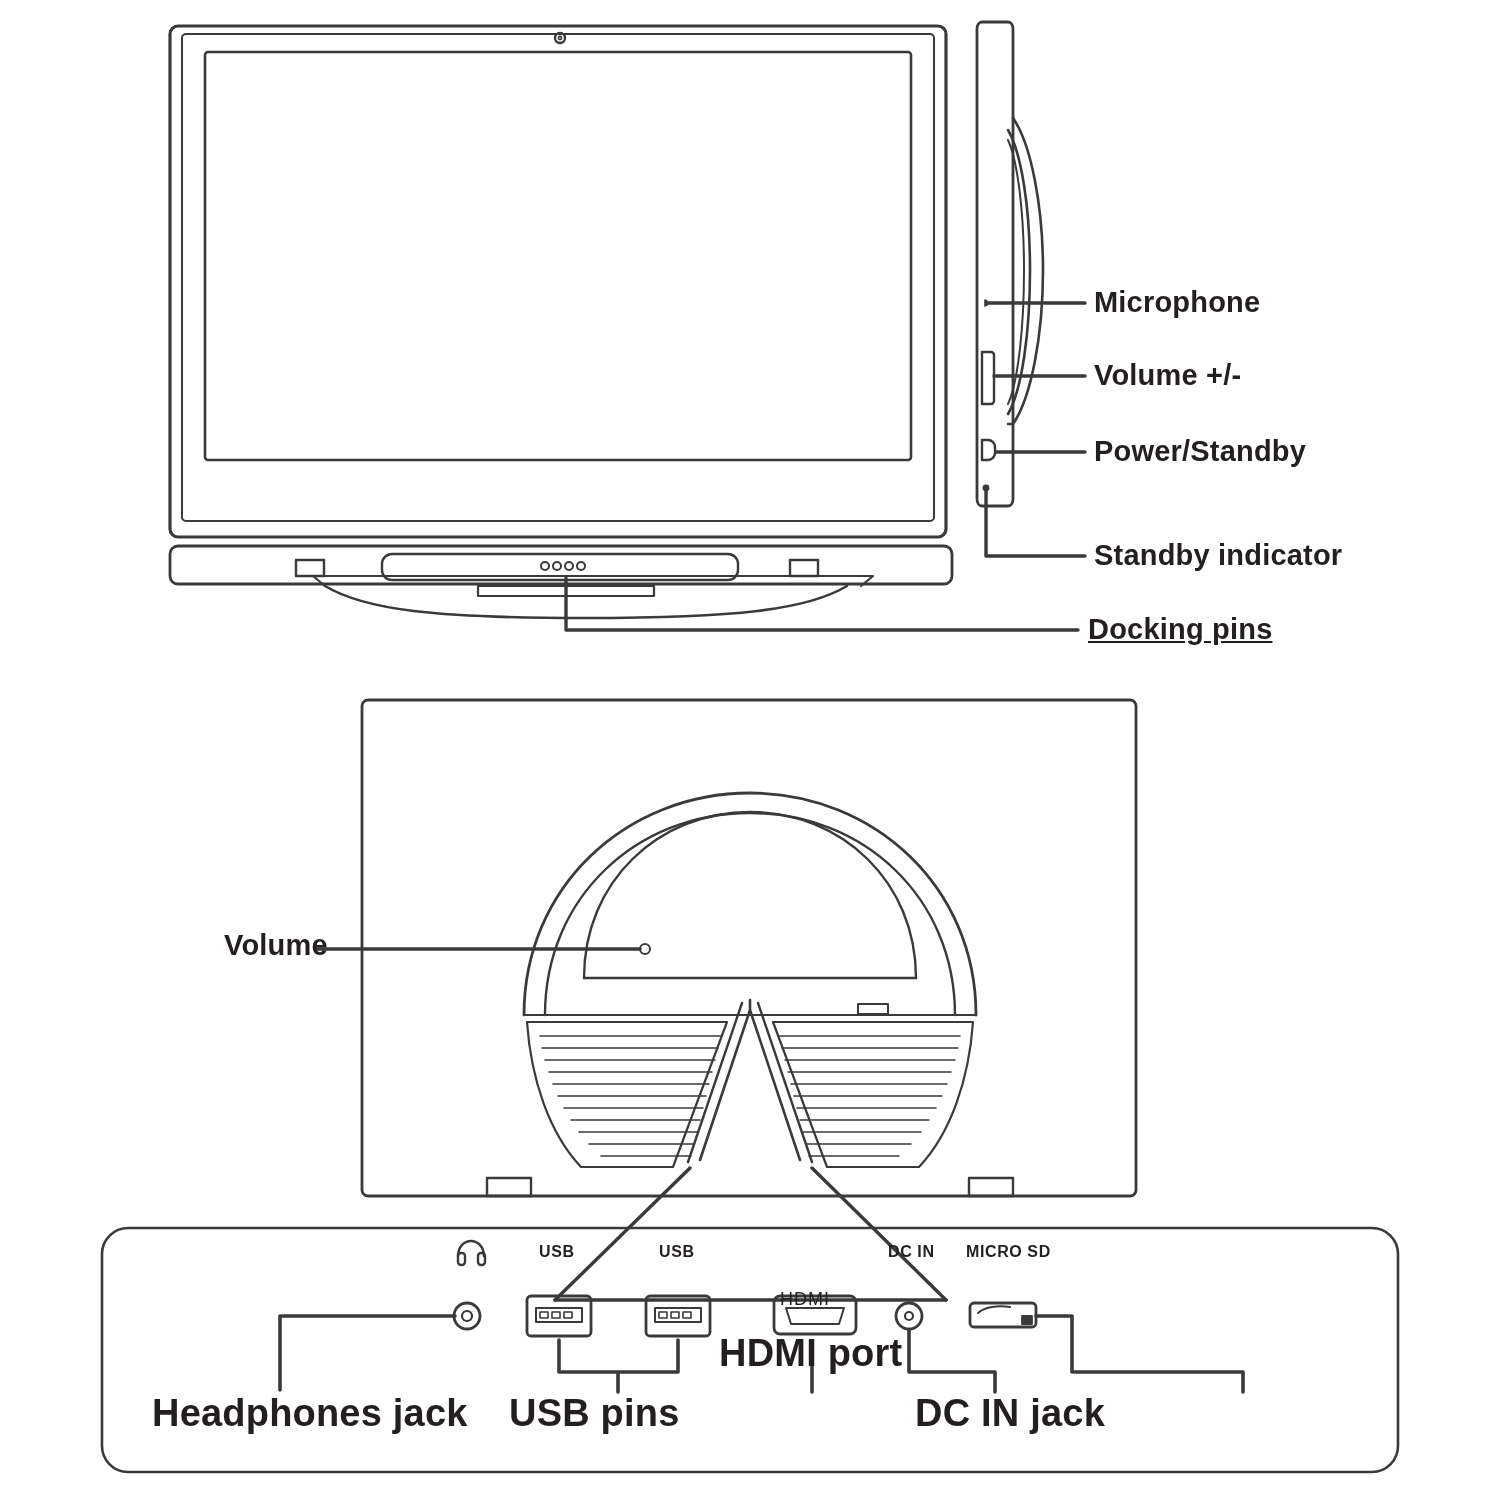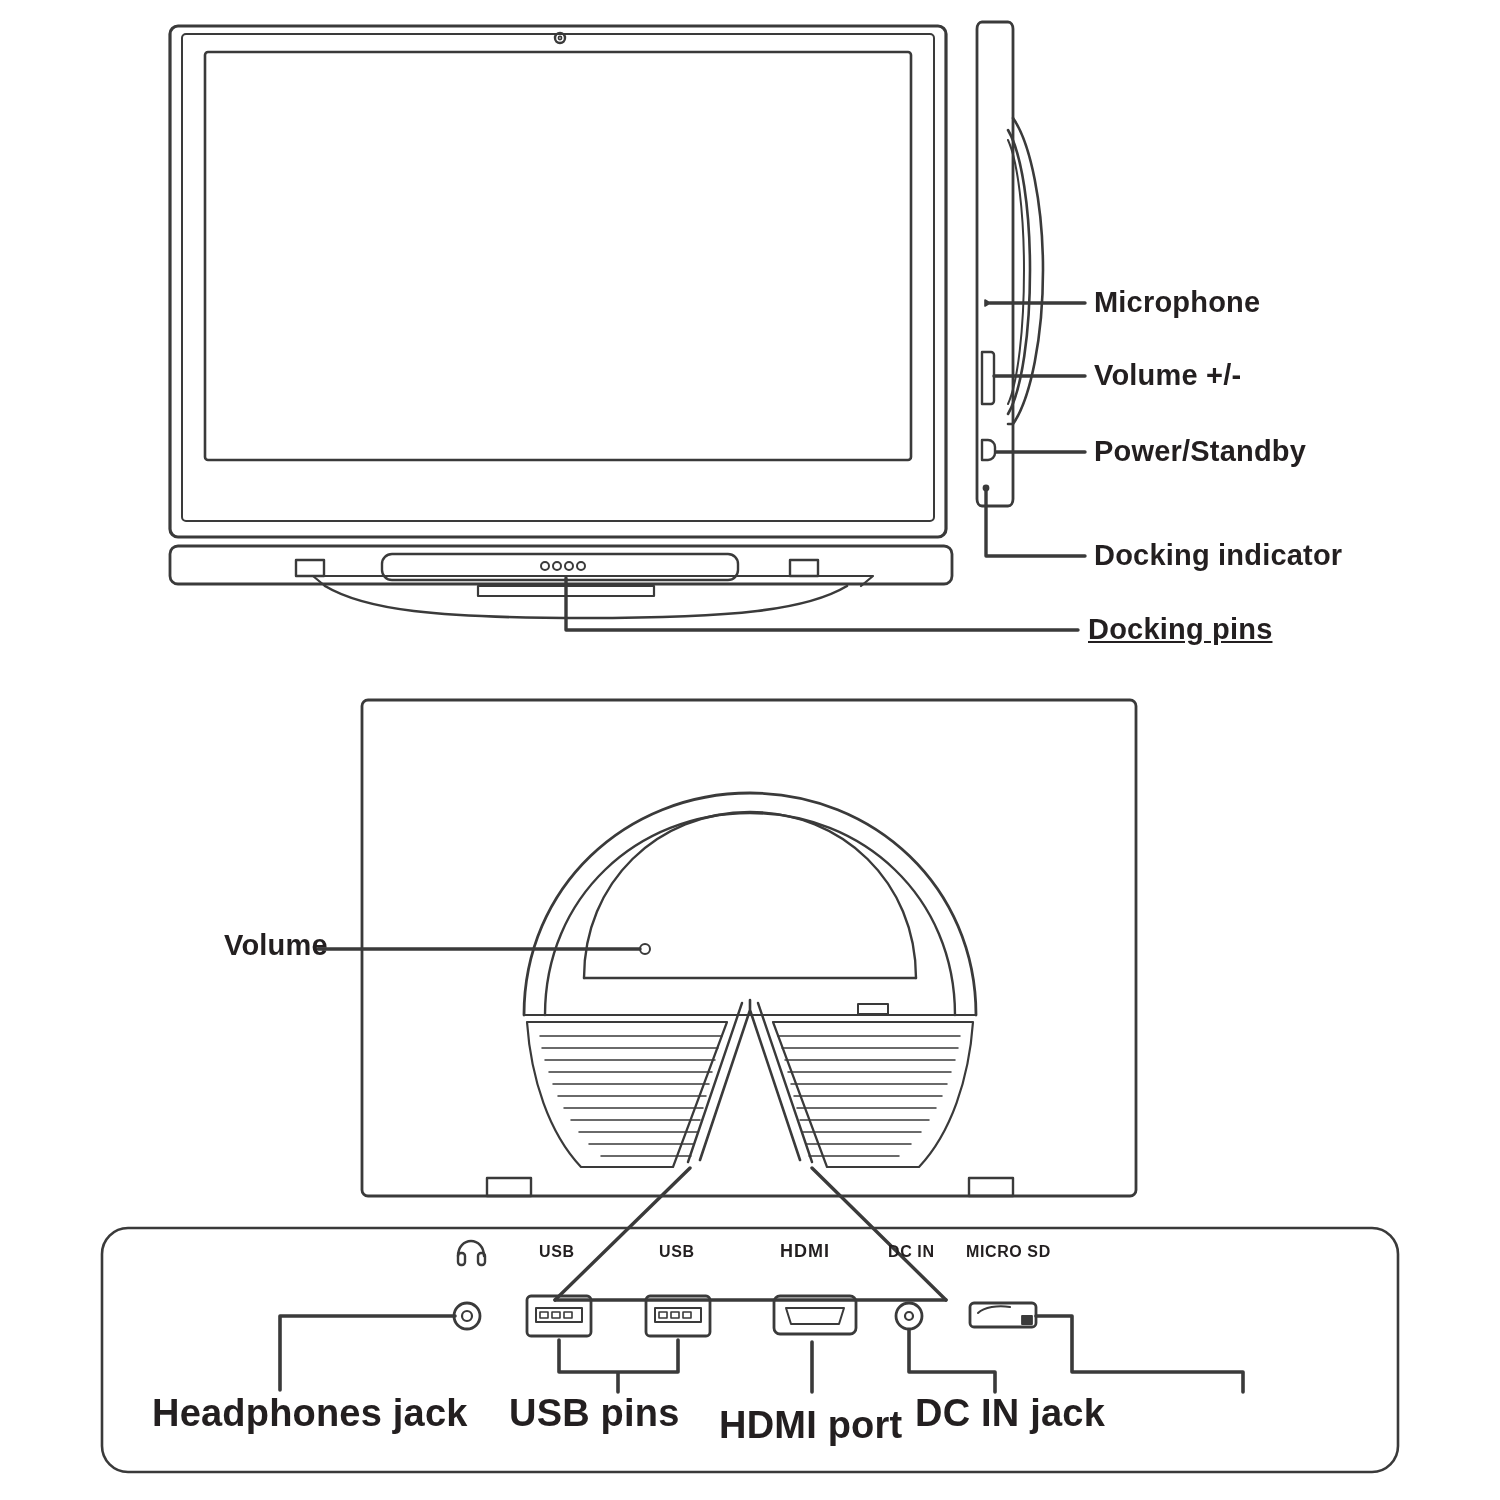--- a/index.html
+++ b/index.html
@@ -46,25 +46,26 @@
   .bottom-label {
     position: absolute;
     font-weight: bold;
     font-size: 38px;
     letter-spacing: 0.2px;
     color: #231f20;
     white-space: nowrap;
   }
   .hdmi-label {
     position: absolute;
-    font-weight: bold;
+    font-weight: normal;
     font-size: 18px;
     letter-spacing: 1px;
     color: #231f20;
     white-space: nowrap;
+    margin-top: 48px;
   }
 </style>
 </head>
 <body>
 
 <div id="stage">
 
   <svg class="diagram" viewBox="0 0 1500 1500">
     <g fill="none" stroke="#3a3a3a" stroke-width="3.2" stroke-linejoin="round" stroke-linecap="round">
 
@@ -238,29 +239,29 @@
 
         <path d="M1036,1316 L1072,1316 L1072,1372 L1243,1372 L1243,1392"></path>
       </g>
 
     </g>
   </svg>
 
   <div class="callout-label" style="left:1094px; top:286px;">Microphone</div>
   <div class="callout-label" style="left:1094px; top:359px;">Volume +/-</div>
   <div class="callout-label" style="left:1094px; top:435px;">Power/Standby</div>
-  <div class="callout-label" style="left:1094px; top:539px;">Docking indicator</div>
+  <div class="callout-label" style="left:1094px; top:539px;">Standby indicator</div>
   <div class="callout-label" style="left:1088px; top:613px;text-decoration:underline;">Docking pins</div>
 
   <div class="callout-label" style="left:224px; top:929px;">Volume</div>
 
   <div class="port-label" style="left:539px; top:1243px;">USB</div>
   <div class="port-label" style="left:659px; top:1243px;">USB</div>
   <div class="hdmi-label" style="left:780px; top:1241px;">HDMI</div>
   <div class="port-label" style="left:888px; top:1243px;">DC IN</div>
   <div class="port-label" style="left:966px; top:1243px;">MICRO SD</div>
 
   <div class="bottom-label" style="left:152px; top:1392px;">Headphones jack</div>
   <div class="bottom-label" style="left:509px; top:1392px;">USB pins</div>
-  <div class="bottom-label" style="left:719px; top:1404px;">HDMI port</div>
+  <div class="bottom-label" style="left:719px; top:1332px;">HDMI port</div>
   <div class="bottom-label" style="left:915px; top:1392px;">DC IN jack</div>
 
 </div>
 
 </body></html>

